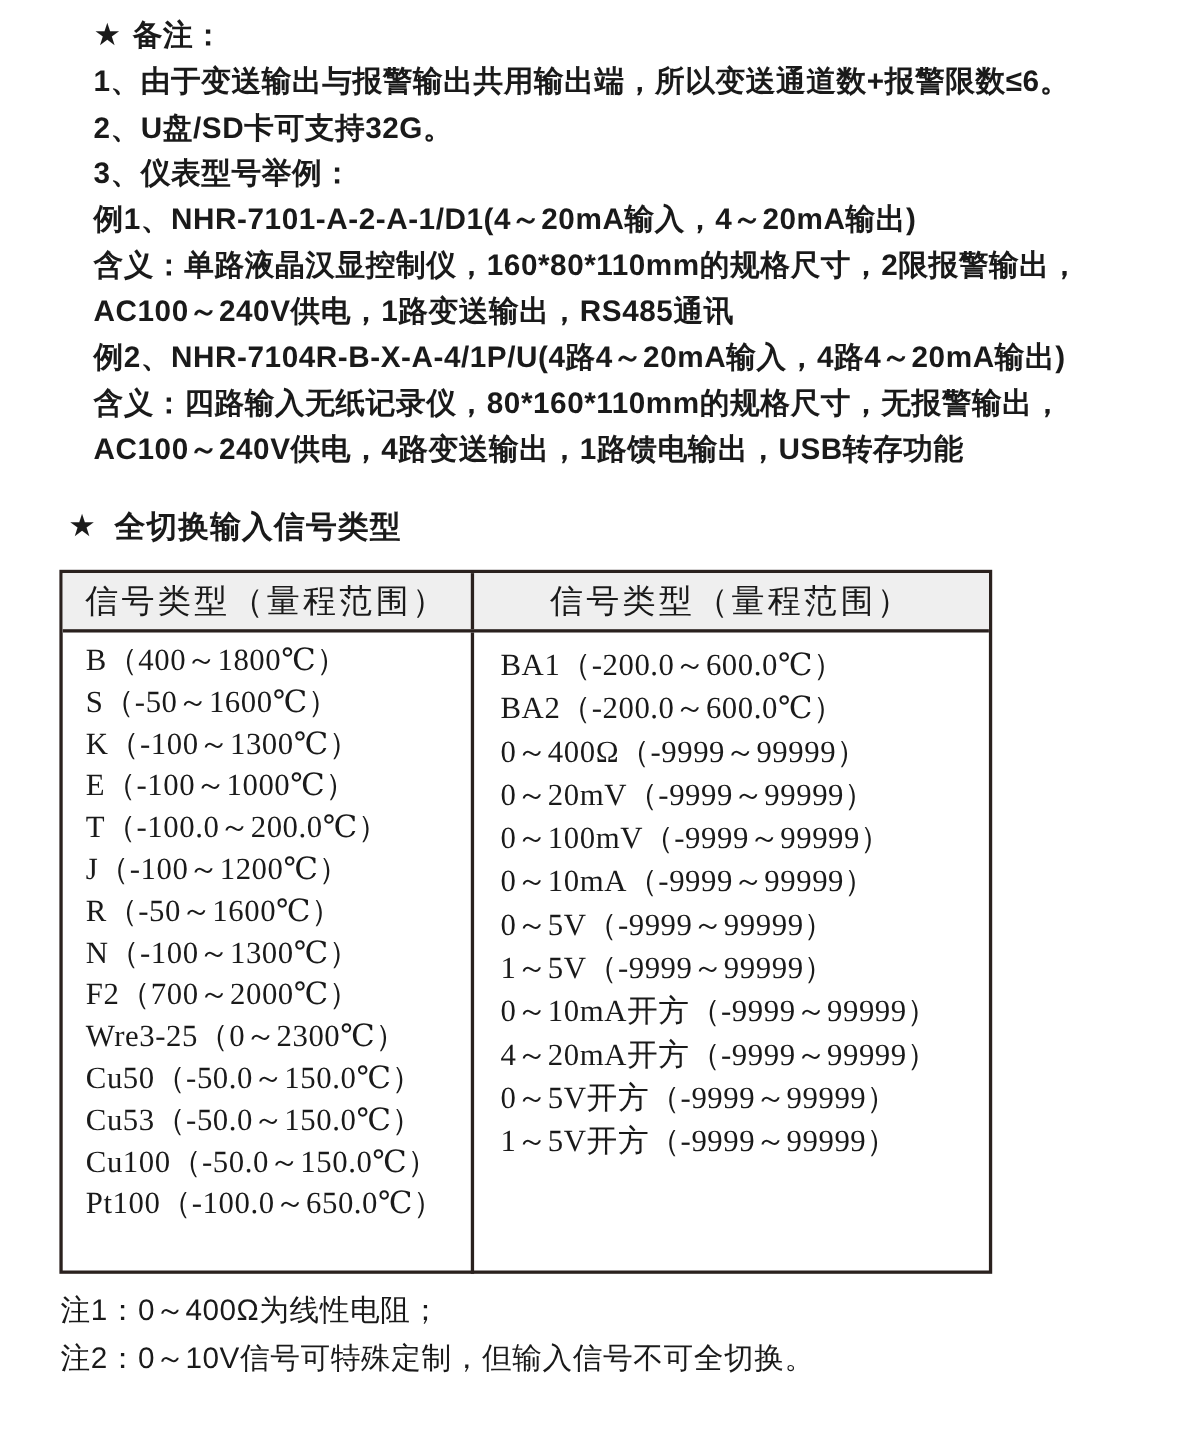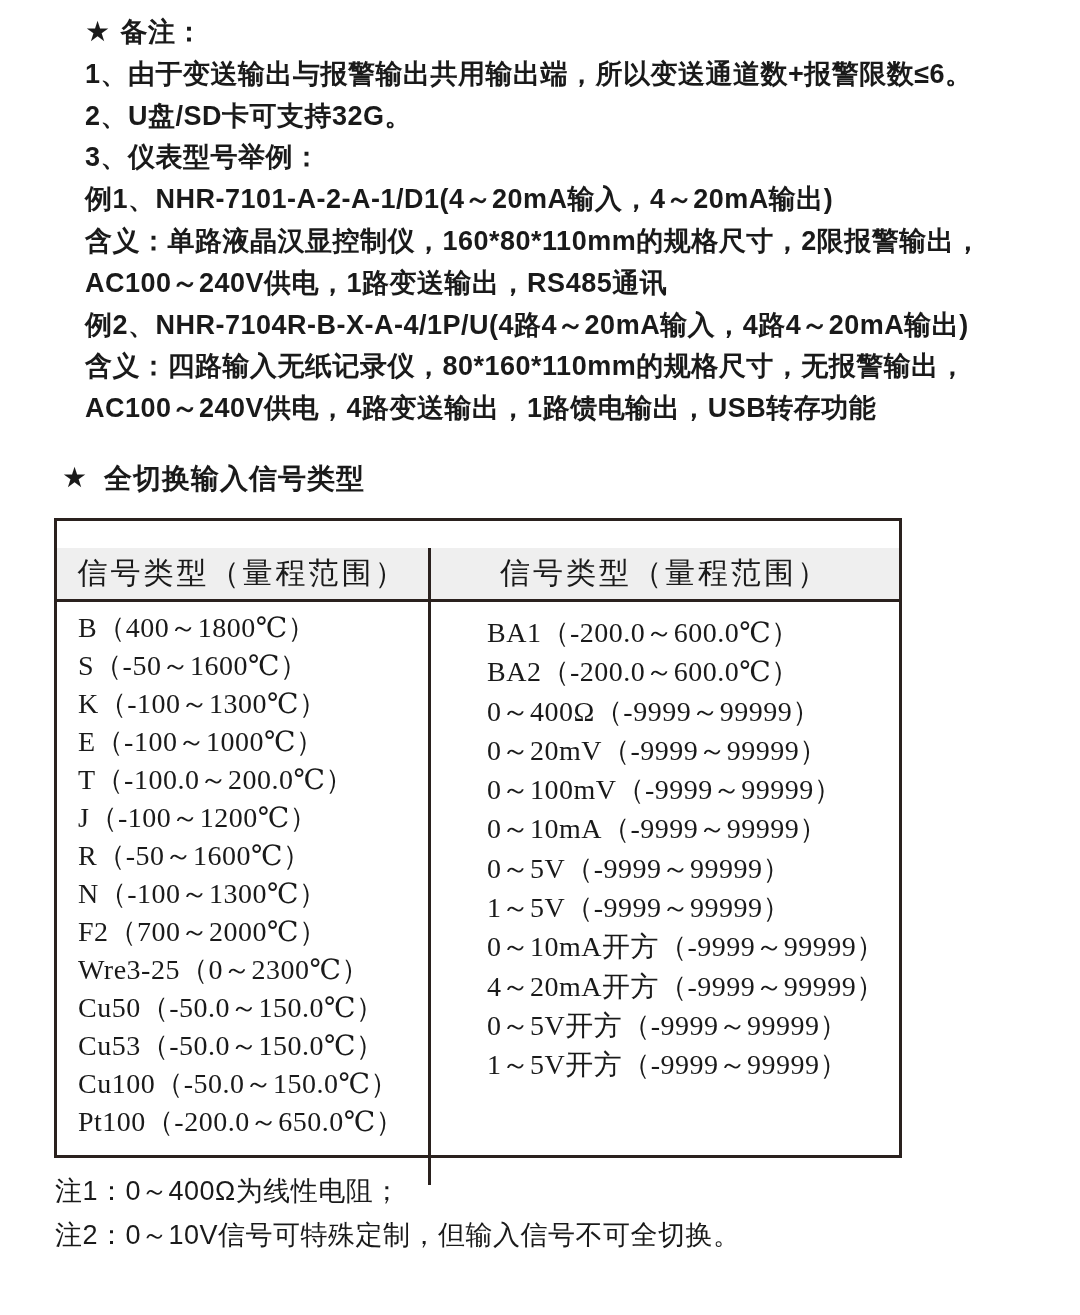--- a/index.html
+++ b/index.html
@@ -52,21 +52,20 @@
     border: 3.5px solid var(--border-color, #2a211e);
     font-family: "Liberation Serif", "DejaVu Serif", serif;
     background: #ffffff;
   }
   .thead {
     display: flex;
     height: 54px;
     box-sizing: border-box;
     background: var(--header-bg, #efefef);
     border-bottom: 3px solid var(--border-color, #2a211e);
-    margin-top: 27px;
   }
   .th {
     display: flex; align-items: center; justify-content: center;
     font-size: 30px;
     letter-spacing: 3px;
     white-space: nowrap;
   }
   .th.left  { width: 374px; box-sizing: border-box; border-right: 3px solid var(--border-color, #2a211e); }
   .th.right { flex: 1; }
   .tbody { display: flex; height: 583px; box-sizing: border-box; justify-content: space-between; }
@@ -76,21 +75,20 @@
     border-right: 3px solid var(--border-color, #2a211e);
     padding: 7px 0 0 21px;
     font-size: 28px;
     line-height: 38px;
   }
   .col.right {
     flex: 1;
     padding: 11px 0 0 24px;
     font-size: 28px;
     line-height: 39.3px;
-    margin-left: 32px;
   }
   .sig-row { letter-spacing: 0.5px; }
 
   
   .footnotes {
     position: absolute;
     left: 55px; top: 1170px;
     font-size: 27px;
     font-weight: 400;
     line-height: 43.5px;
@@ -137,21 +135,21 @@
         <div class="sig-row">E（-100～1000℃）</div>
         <div class="sig-row">T（-100.0～200.0℃）</div>
         <div class="sig-row">J（-100～1200℃）</div>
         <div class="sig-row">R（-50～1600℃）</div>
         <div class="sig-row">N（-100～1300℃）</div>
         <div class="sig-row">F2（700～2000℃）</div>
         <div class="sig-row">Wre3-25（0～2300℃）</div>
         <div class="sig-row">Cu50（-50.0～150.0℃）</div>
         <div class="sig-row">Cu53（-50.0～150.0℃）</div>
         <div class="sig-row">Cu100（-50.0～150.0℃）</div>
-        <div class="sig-row">Pt100（-200.0～650.0℃）</div>
+        <div class="sig-row">Pt100（-100.0～650.0℃）</div>
       </div>
       <div class="col right">
         <div class="sig-row">BA1（-200.0～600.0℃）</div>
         <div class="sig-row">BA2（-200.0～600.0℃）</div>
         <div class="sig-row">0～400Ω（-9999～99999）</div>
         <div class="sig-row">0～20mV（-9999～99999）</div>
         <div class="sig-row">0～100mV（-9999～99999）</div>
         <div class="sig-row">0～10mA（-9999～99999）</div>
         <div class="sig-row">0～5V（-9999～99999）</div>
         <div class="sig-row">1～5V（-9999～99999）</div>

